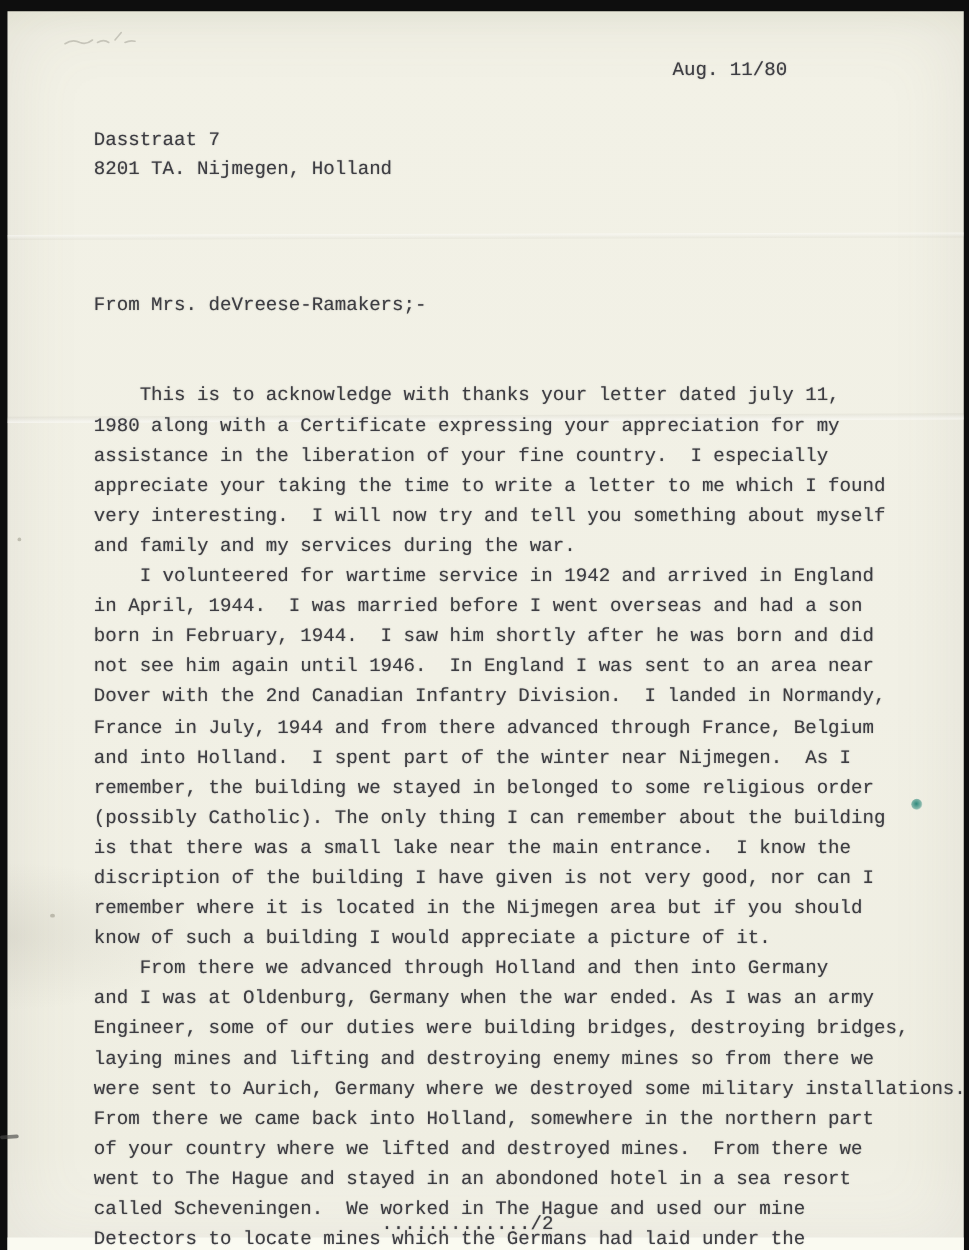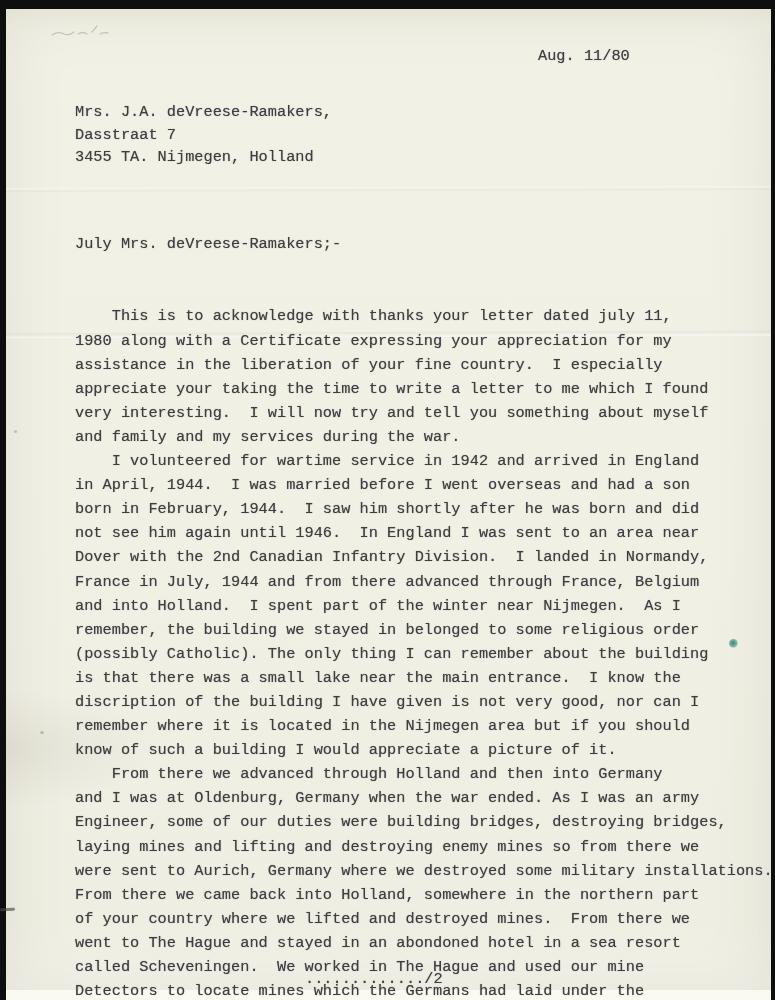--- a/index.html
+++ b/index.html
@@ -79,24 +79,24 @@
     <div class="shade-left"></div>
     <div class="bottom-edge"></div>
   </div>
 
   <svg id="pencil-mark" width="70" height="24" viewBox="0 0 70 24">
     <path d="M4 13 q6 -4 12 -1 q5 2 10 -2 M30 12 q5 -3 9 0 M44 10 l5 -6 M52 12 q4 -2 8 -1" fill="none" stroke="#9f9d92" stroke-width="1.3" stroke-linecap="round"></path>
   </svg>
 
   <div id="date-line" class="type">Aug. 11/80</div>
 
-  <div id="address" class="type"><div class="text-line">Mrs. J.A. deVreese-Ramakers,</div><div class="text-line">Dasstraat 7</div><div class="text-line">3455 TA. Nijmegen, Holland</div></div>
+  <div id="address" class="type"><div class="text-line">Dasstraat 7</div><div class="text-line">8201 TA. Nijmegen, Holland</div></div>
 
   <div id="letter-body" class="type">
-    <div class="text-line">July Mrs. deVreese-Ramakers;-</div>
+    <div class="text-line">From Mrs. deVreese-Ramakers;-</div>
     <div><div class="text-line">    This is to acknowledge with thanks your letter dated july 11,</div><div class="text-line">1980 along with a Certificate expressing your appreciation for my</div><div class="text-line">assistance in the liberation of your fine country.  I especially</div><div class="text-line">appreciate your taking the time to write a letter to me which I found</div><div class="text-line">very interesting.  I will now try and tell you something about myself</div><div class="text-line">and family and my services during the war.</div><div class="text-line">    I volunteered for wartime service in 1942 and arrived in England</div><div class="text-line">in April, 1944.  I was married before I went overseas and had a son</div><div class="text-line">born in February, 1944.  I saw him shortly after he was born and did</div><div class="text-line">not see him again until 1946.  In England I was sent to an area near</div><div class="text-line">Dover with the 2nd Canadian Infantry Division.  I landed in Normandy,</div><div class="text-line">France in July, 1944 and from there advanced through France, Belgium</div><div class="text-line">and into Holland.  I spent part of the winter near Nijmegen.  As I</div><div class="text-line">remember, the building we stayed in belonged to some religious order</div><div class="text-line">(possibly Catholic). The only thing I can remember about the building</div><div class="text-line">is that there was a small lake near the main entrance.  I know the</div><div class="text-line">discription of the building I have given is not very good, nor can I</div><div class="text-line">remember where it is located in the Nijmegen area but if you should</div><div class="text-line">know of such a building I would appreciate a picture of it.</div><div class="text-line">    From there we advanced through Holland and then into Germany</div><div class="text-line">and I was at Oldenburg, Germany when the war ended. As I was an army</div><div class="text-line">Engineer, some of our duties were building bridges, destroying bridges,</div><div class="text-line">laying mines and lifting and destroying enemy mines so from there we</div><div class="text-line">were sent to Aurich, Germany where we destroyed some military installations.</div><div class="text-line">From there we came back into Holland, somewhere in the northern part</div><div class="text-line">of your country where we lifted and destroyed mines.  From there we</div><div class="text-line">went to The Hague and stayed in an abondoned hotel in a sea resort</div><div class="text-line">called Scheveningen.  We worked in The Hague and used our mine</div><div class="text-line">Detectors to locate mines which the Germans had laid under the</div></div>
   </div>
 
   <div id="page-footer" class="type">............./2</div>
 
   <div id="ink-dot"></div>
   <div id="edge-dash"></div>
   <div id="speck-1" class="speck"></div>
   <div id="speck-2" class="speck"></div>
 </div>

